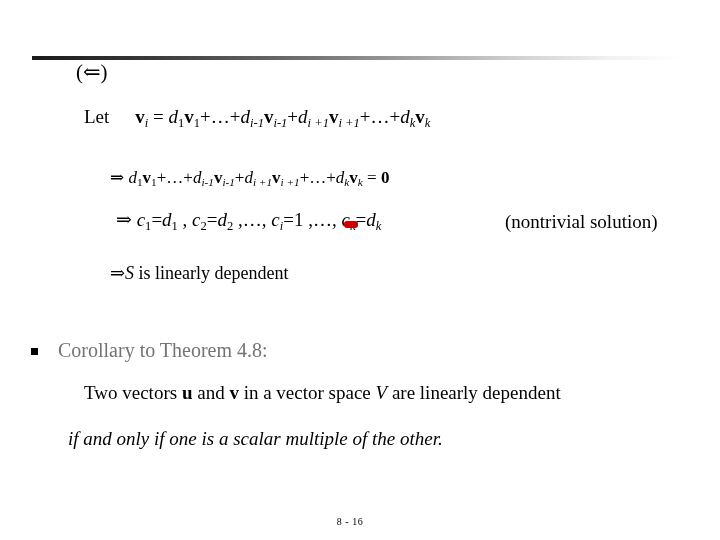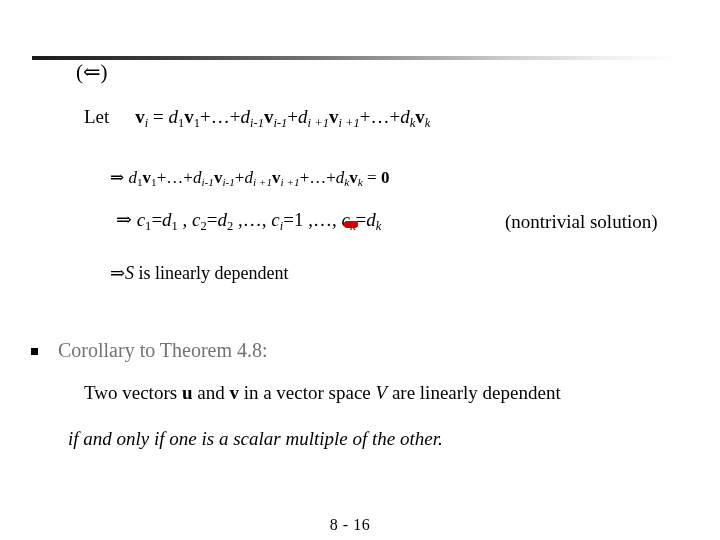--- a/index.html
+++ b/index.html
@@ -133,21 +133,21 @@
     font-style: italic;
   }
 
   
   .footer {
     position: absolute;
     left: 0;
     top: 516px;
     width: 700px;
     text-align: center;
-    font-size: 16px;
+    font-size: 10px;
     letter-spacing: 0.5px;
     color: #000000;
   }
 
   
   .mi { font-style: italic; }
   .mb { font-weight: bold; font-style: normal; }
   sub {
     font-size: 0.66em;
     vertical-align: -0.28em;

